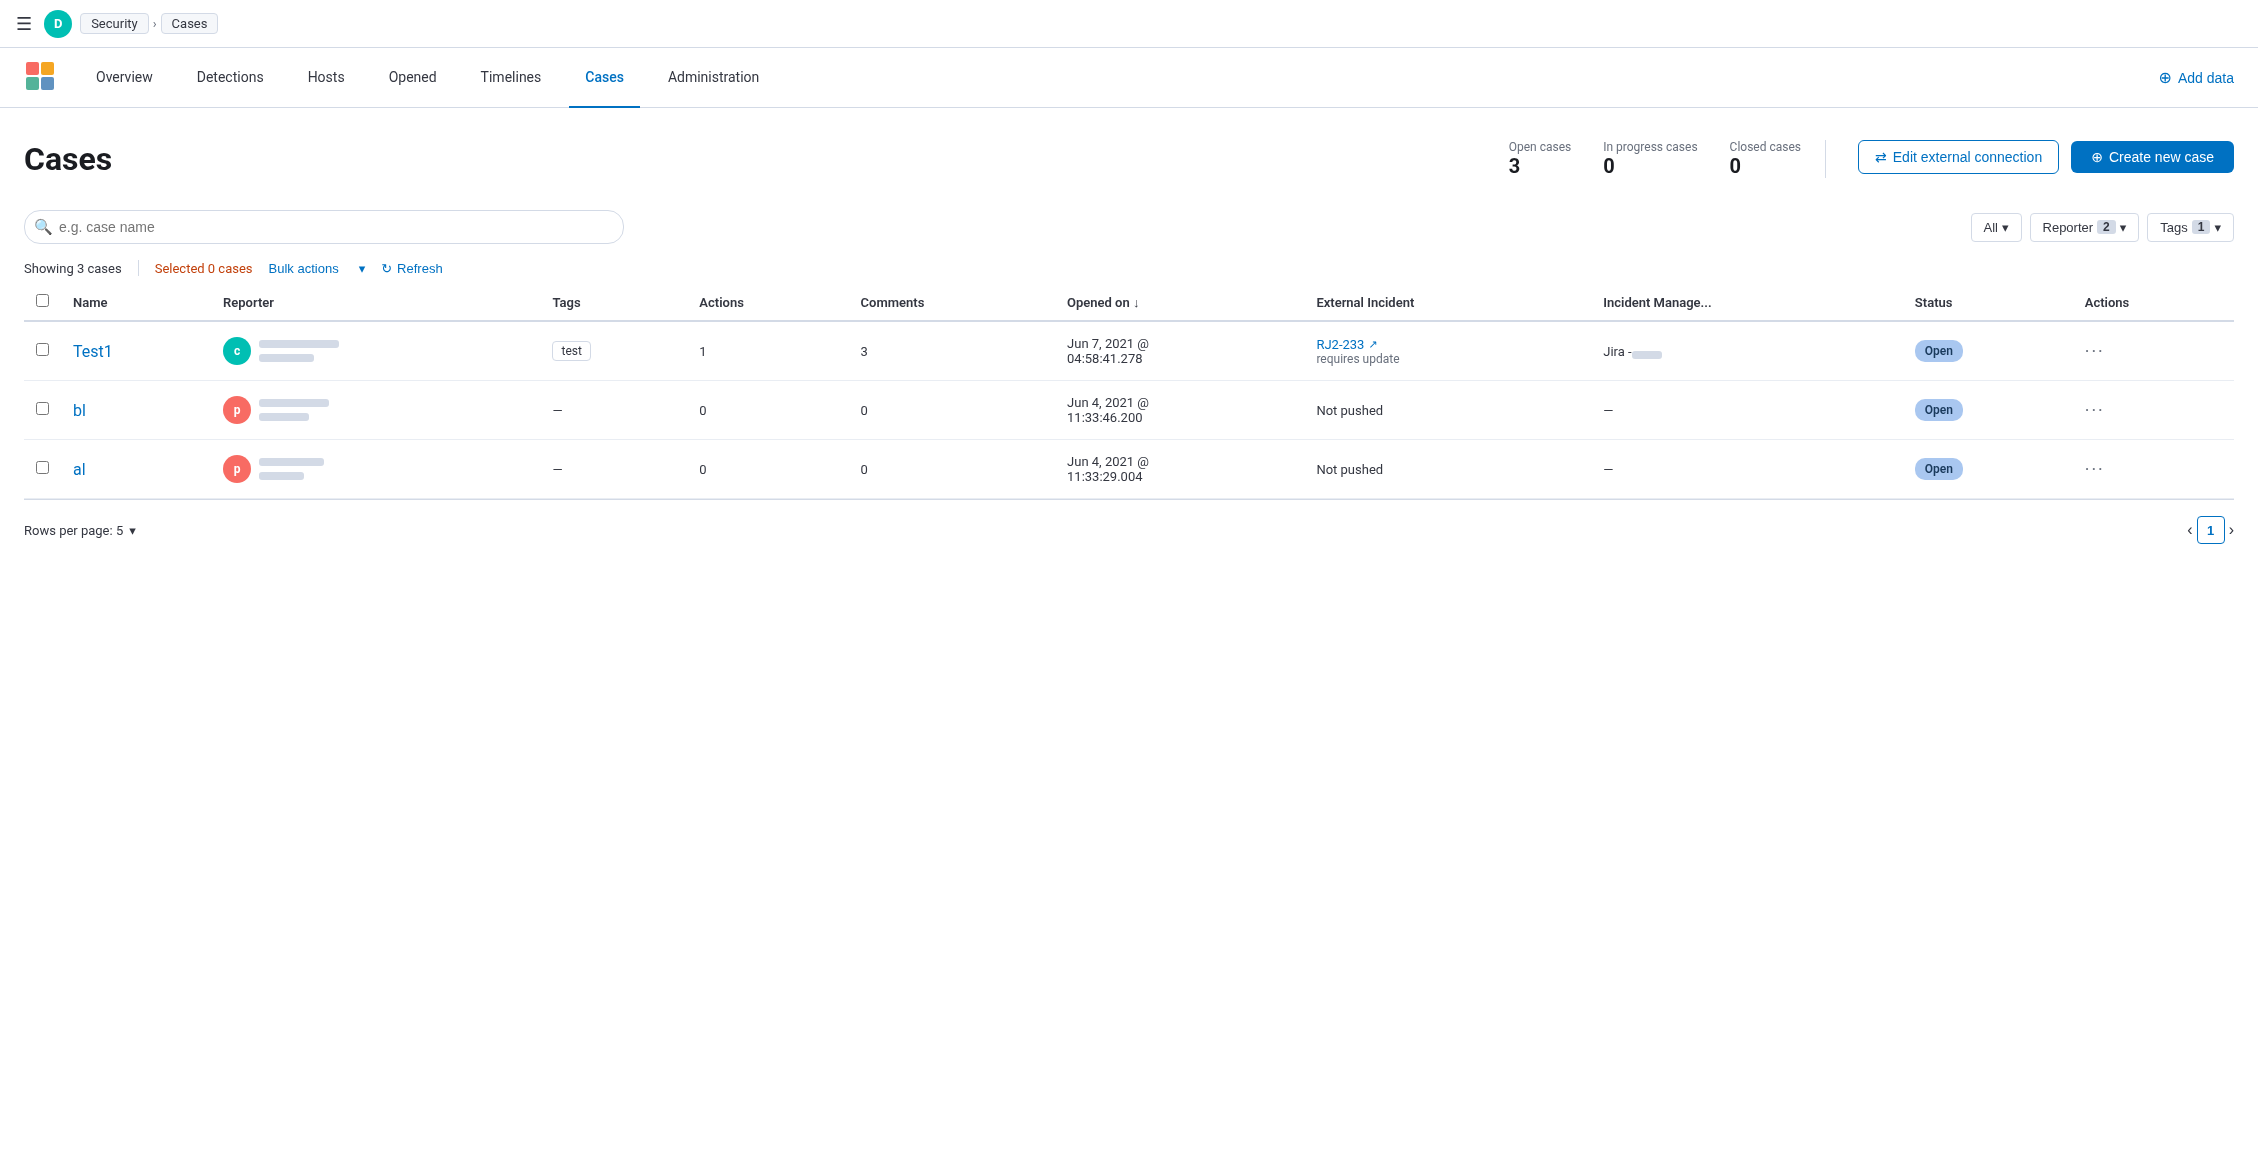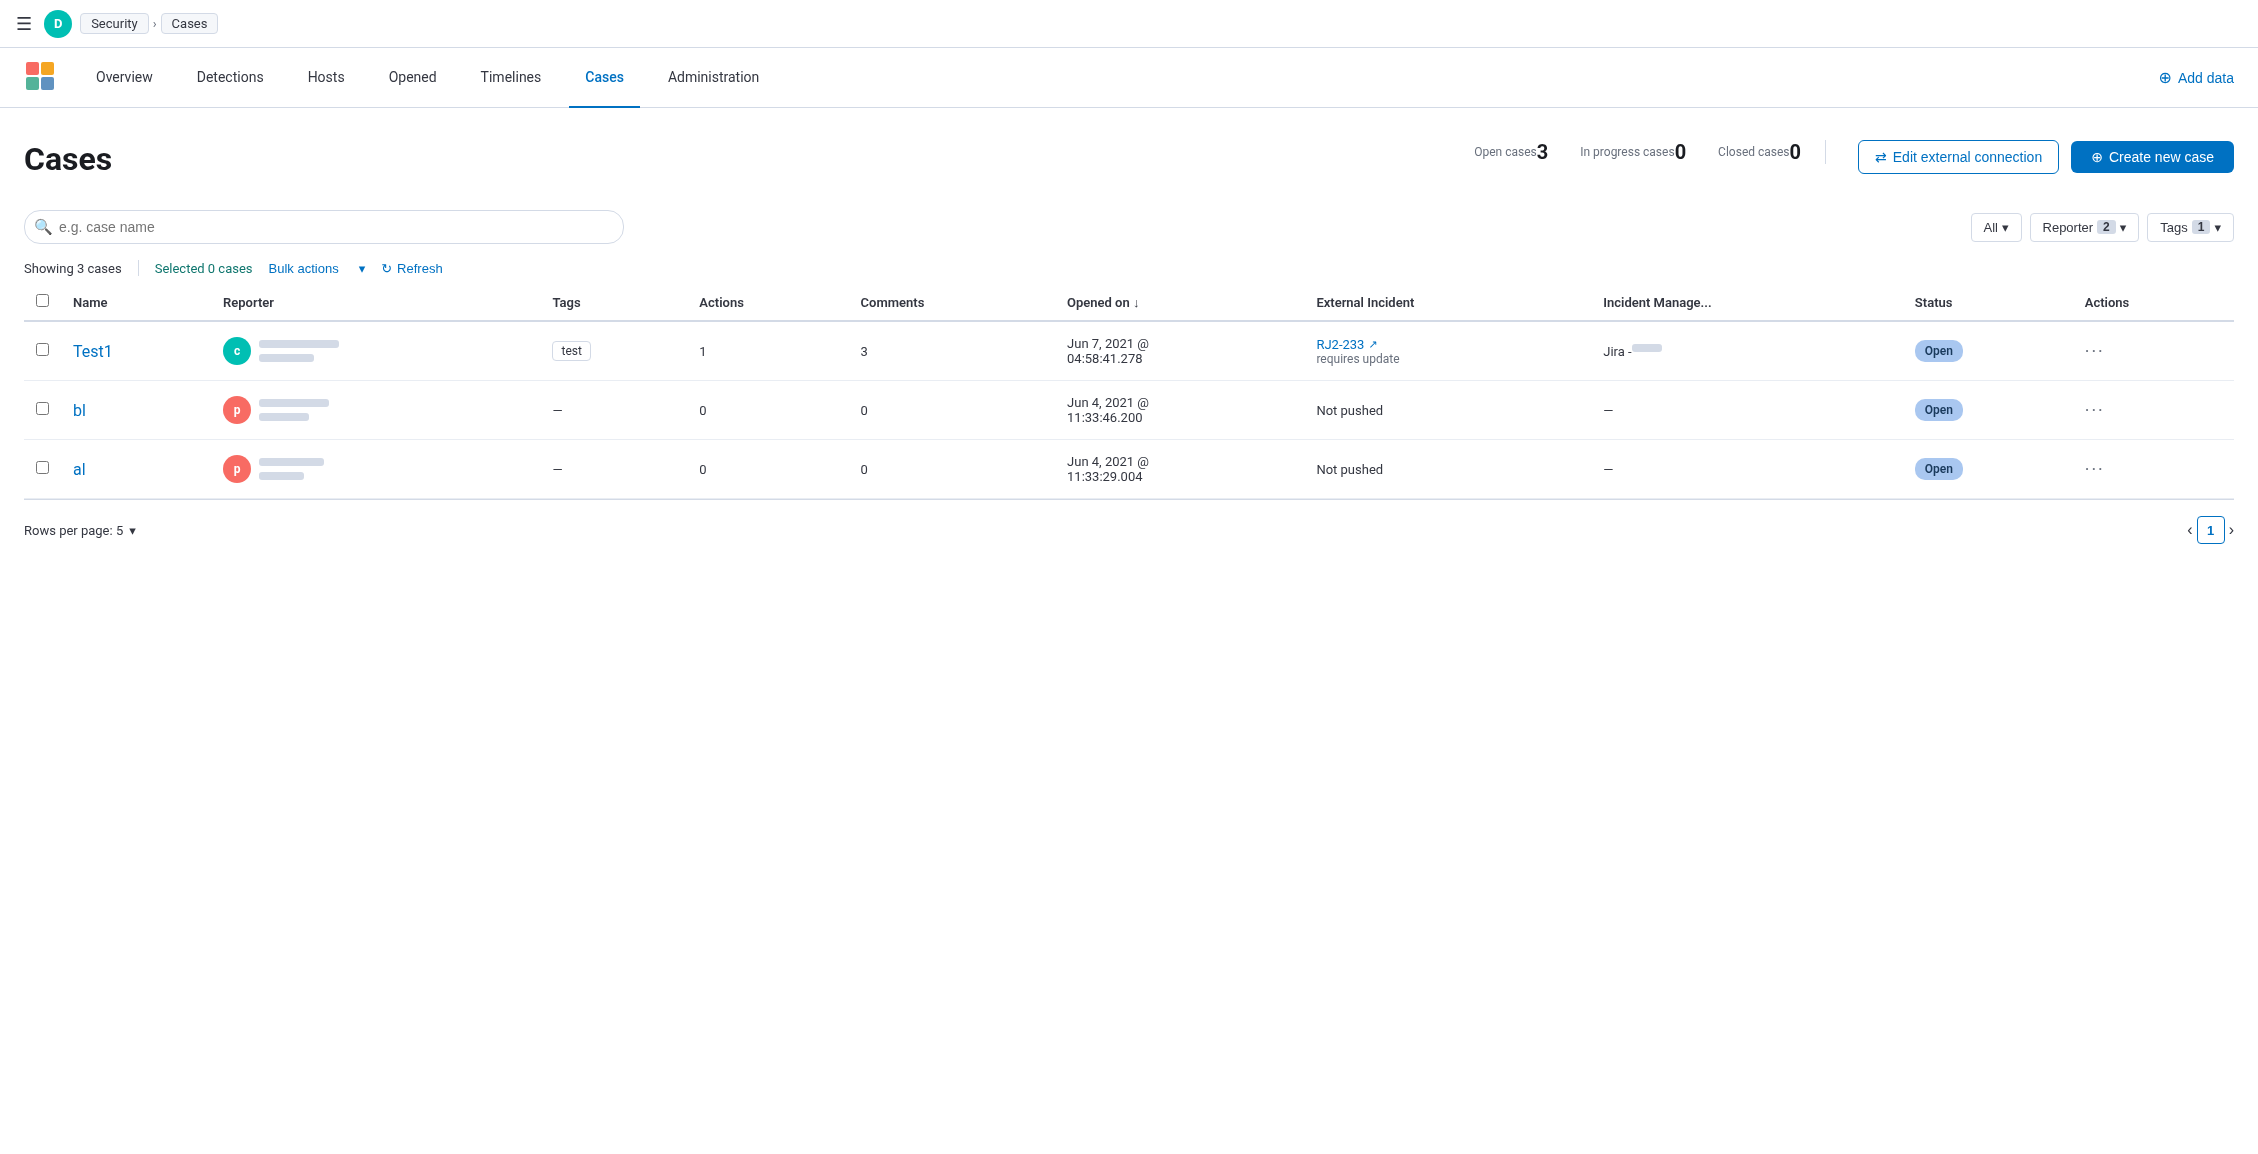--- a/index.html
+++ b/index.html
@@ -23,60 +23,60 @@
     .nav-right { margin-left: auto; display: flex; align-items: center; gap: 8px; }
     .add-data-btn { display: flex; align-items: center; gap: 6px; color: #0071c2; font-size: 14px; cursor: pointer; border: none; background: none; }
 
     
     .page { padding: 32px 24px; }
 
     
     .page-header { display: flex; align-items: flex-start; margin-bottom: 32px; gap: 24px; }
     .page-title { font-size: 32px; font-weight: 700; color: #1a1c21; flex: 1; }
     .stats-bar { display: flex; align-items: center; gap: 32px; padding: 0 24px; border-right: 1px solid #d3dae6; }
-    .stat-item { display: flex; flex-direction: row; align-items: center; }
+    .stat-item { display: flex; flex-direction: column; }
     .stat-label { font-size: 12px; color: #69707d; white-space: nowrap; }
     .stat-value { font-size: 20px; font-weight: 700; color: #1a1c21; }
     .header-actions { display: flex; align-items: center; gap: 12px; margin-left: 8px; }
     .edit-external-btn { display: flex; align-items: center; gap: 6px; padding: 8px 16px; border: 1px solid #0071c2; border-radius: 6px; color: #0071c2; font-size: 14px; cursor: pointer; background: #fff; white-space: nowrap; }
     .create-case-btn { display: flex; align-items: center; gap: 6px; padding: 8px 20px; border: none; border-radius: 6px; background: #0071c2; color: #fff; font-size: 14px; cursor: pointer; font-weight: 500; white-space: nowrap; }
 
     
     .filter-row { display: flex; align-items: center; margin-bottom: 16px; gap: 12px; }
     .search-wrap { position: relative; flex: 1; max-width: 600px; }
     .search-icon-pos { position: absolute; left: 10px; top: 50%; transform: translateY(-50%); color: #98a2b3; font-size: 15px; }
     .search-input { width: 100%; padding: 8px 12px 8px 34px; border: 1px solid #d3dae6; border-radius: 16px; font-size: 14px; color: #69707d; outline: none; }
     .filter-right { margin-left: auto; display: flex; align-items: center; gap: 8px; }
     .filter-btn { display: flex; align-items: center; gap: 4px; padding: 6px 12px; border: 1px solid #d3dae6; border-radius: 4px; font-size: 13px; color: #343741; cursor: pointer; background: #fff; }
     .filter-badge { background: #d3dae6; border-radius: 3px; padding: 0 6px; font-size: 12px; font-weight: 600; }
 
     
     .toolbar-row { display: flex; align-items: center; gap: 16px; margin-bottom: 8px; }
     .showing-text { font-size: 13px; color: #343741; }
-    .selected-text { font-size: 13px; color: #0f766e; }
+    .selected-text { font-size: 13px; color: #c2410c; }
     .divider-v { width: 1px; height: 16px; background: #d3dae6; }
     .bulk-actions-btn { display: flex; align-items: center; gap: 20px; color: #0071c2; font-size: 13px; cursor: pointer; border: none; background: none; }
     .refresh-btn { display: flex; align-items: center; gap: 5px; color: #0071c2; font-size: 13px; cursor: pointer; border: none; background: none; }
 
     
     .cases-table { width: 100%; border-collapse: collapse; }
     .cases-table th { padding: 10px 12px; text-align: left; font-size: 13px; font-weight: 600; color: #343741; border-bottom: 2px solid #d3dae6; white-space: nowrap; }
     .cases-table td { padding: 14px 12px; border-bottom: 1px solid #e9edf3; font-size: 13px; color: #343741; vertical-align: middle; }
     .checkbox-col { width: 36px; }
     .case-name-link { color: #0071c2; cursor: pointer; font-size: 16px; }
     .reporter-cell { display: flex; align-items: center; gap: 8px; }
     .avatar { width: 28px; height: 28px; border-radius: 50%; display: flex; align-items: center; justify-content: center; color: #fff; font-weight: 700; font-size: 12px; flex-shrink: 0; }
     .avatar-c { background: #00bfb3; }
     .avatar-p { background: #f86b63; }
     .reporter-info { display: flex; flex-direction: column; gap: 2px; }
     .blurred-line { height: 8px; border-radius: 3px; background: #d3dae6; }
     .tag-badge { display: inline-flex; align-items: center; padding: 2px 8px; border: 1px solid #d3dae6; border-radius: 4px; font-size: 12px; color: #343741; }
     .external-link { color: #0071c2; display: flex; align-items: center; gap: 4px; cursor: pointer; }
     .status-badge-open { display: inline-flex; align-items: center; padding: 4px 10px; border-radius: 10px; font-size: 12px; font-weight: 600; background: #a9c7f0; color: #1a3a5c; }
-    .incident-mgmt { display: flex; align-items: flex-start; }
+    .incident-mgmt { display: flex; align-items: flex-end; }
     .actions-dots { color: #69707d; font-size: 18px; letter-spacing: 2px; cursor: pointer; }
 
     
     .table-footer { display: flex; align-items: center; justify-content: space-between; padding: 16px 0; border-top: 1px solid #d3dae6; }
     .rows-per-page { display: flex; align-items: center; gap: 6px; font-size: 13px; color: #343741; cursor: pointer; }
     .pagination { display: flex; align-items: center; gap: 4px; }
     .page-btn { width: 28px; height: 28px; display: flex; align-items: center; justify-content: center; border: 1px solid #d3dae6; border-radius: 4px; font-size: 13px; cursor: pointer; background: #fff; color: #343741; }
     .page-btn.active { border-color: #0071c2; color: #0071c2; font-weight: 600; }
     .page-nav { background: none; border: none; font-size: 16px; cursor: pointer; color: #343741; }
   </style>

